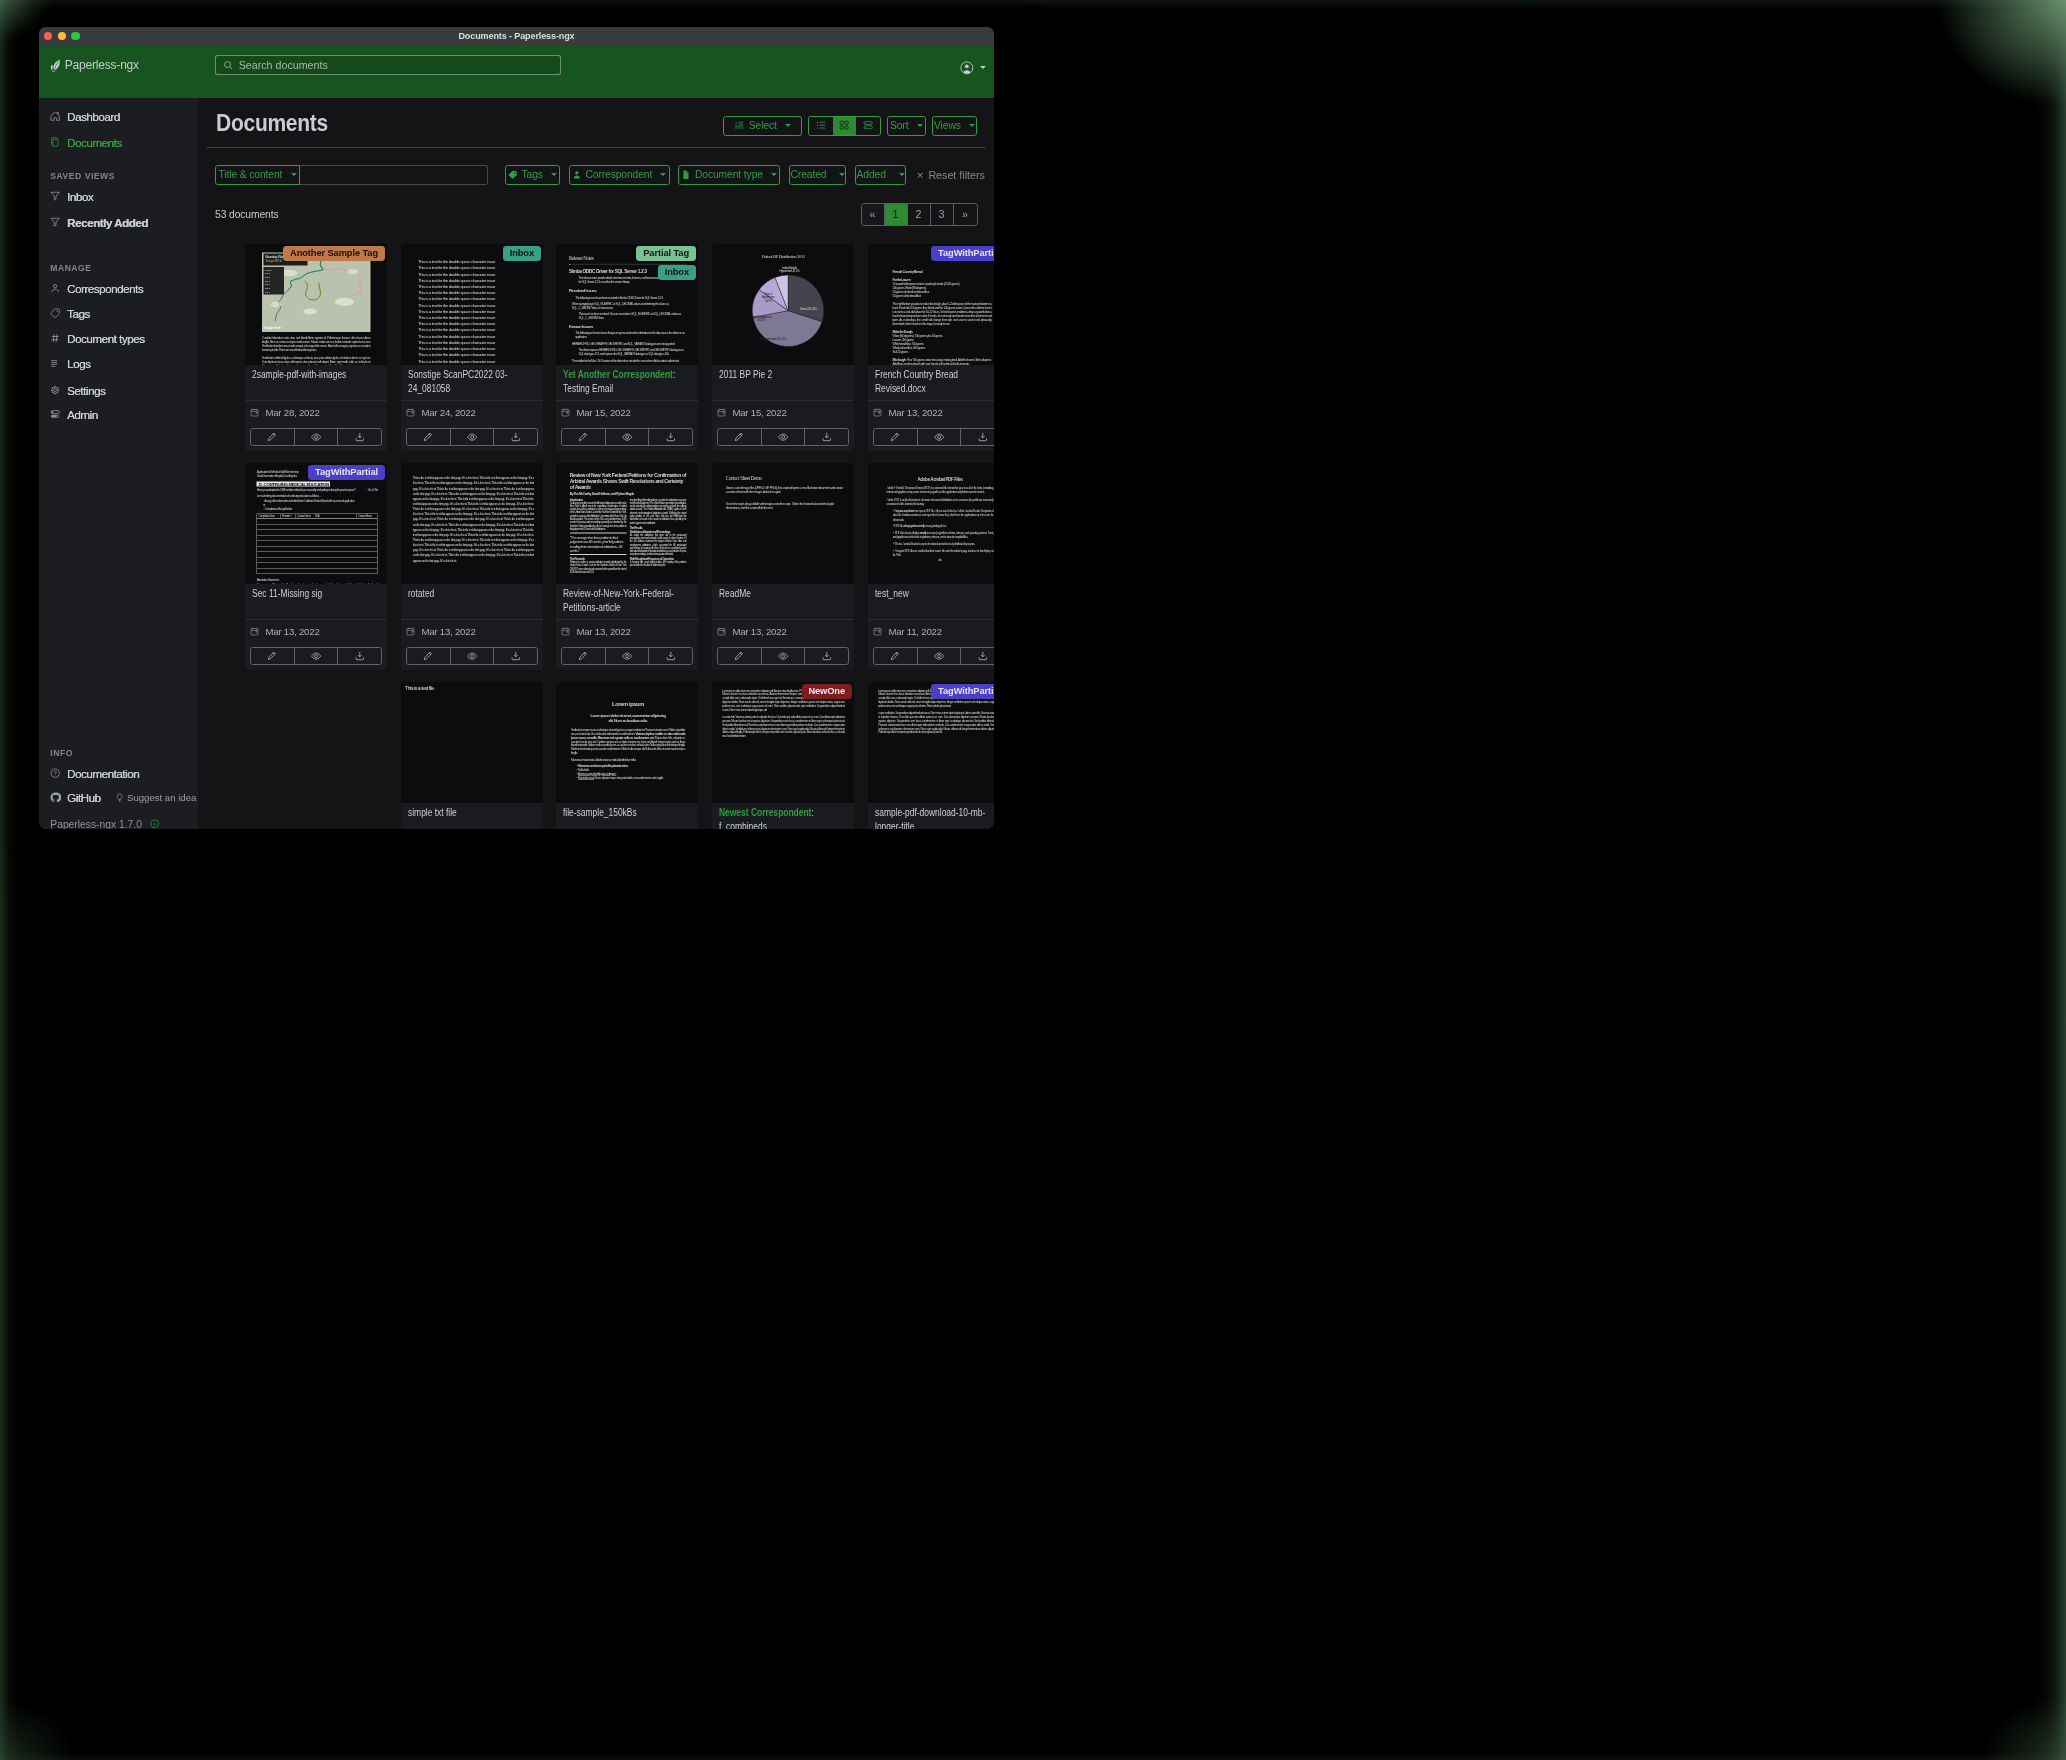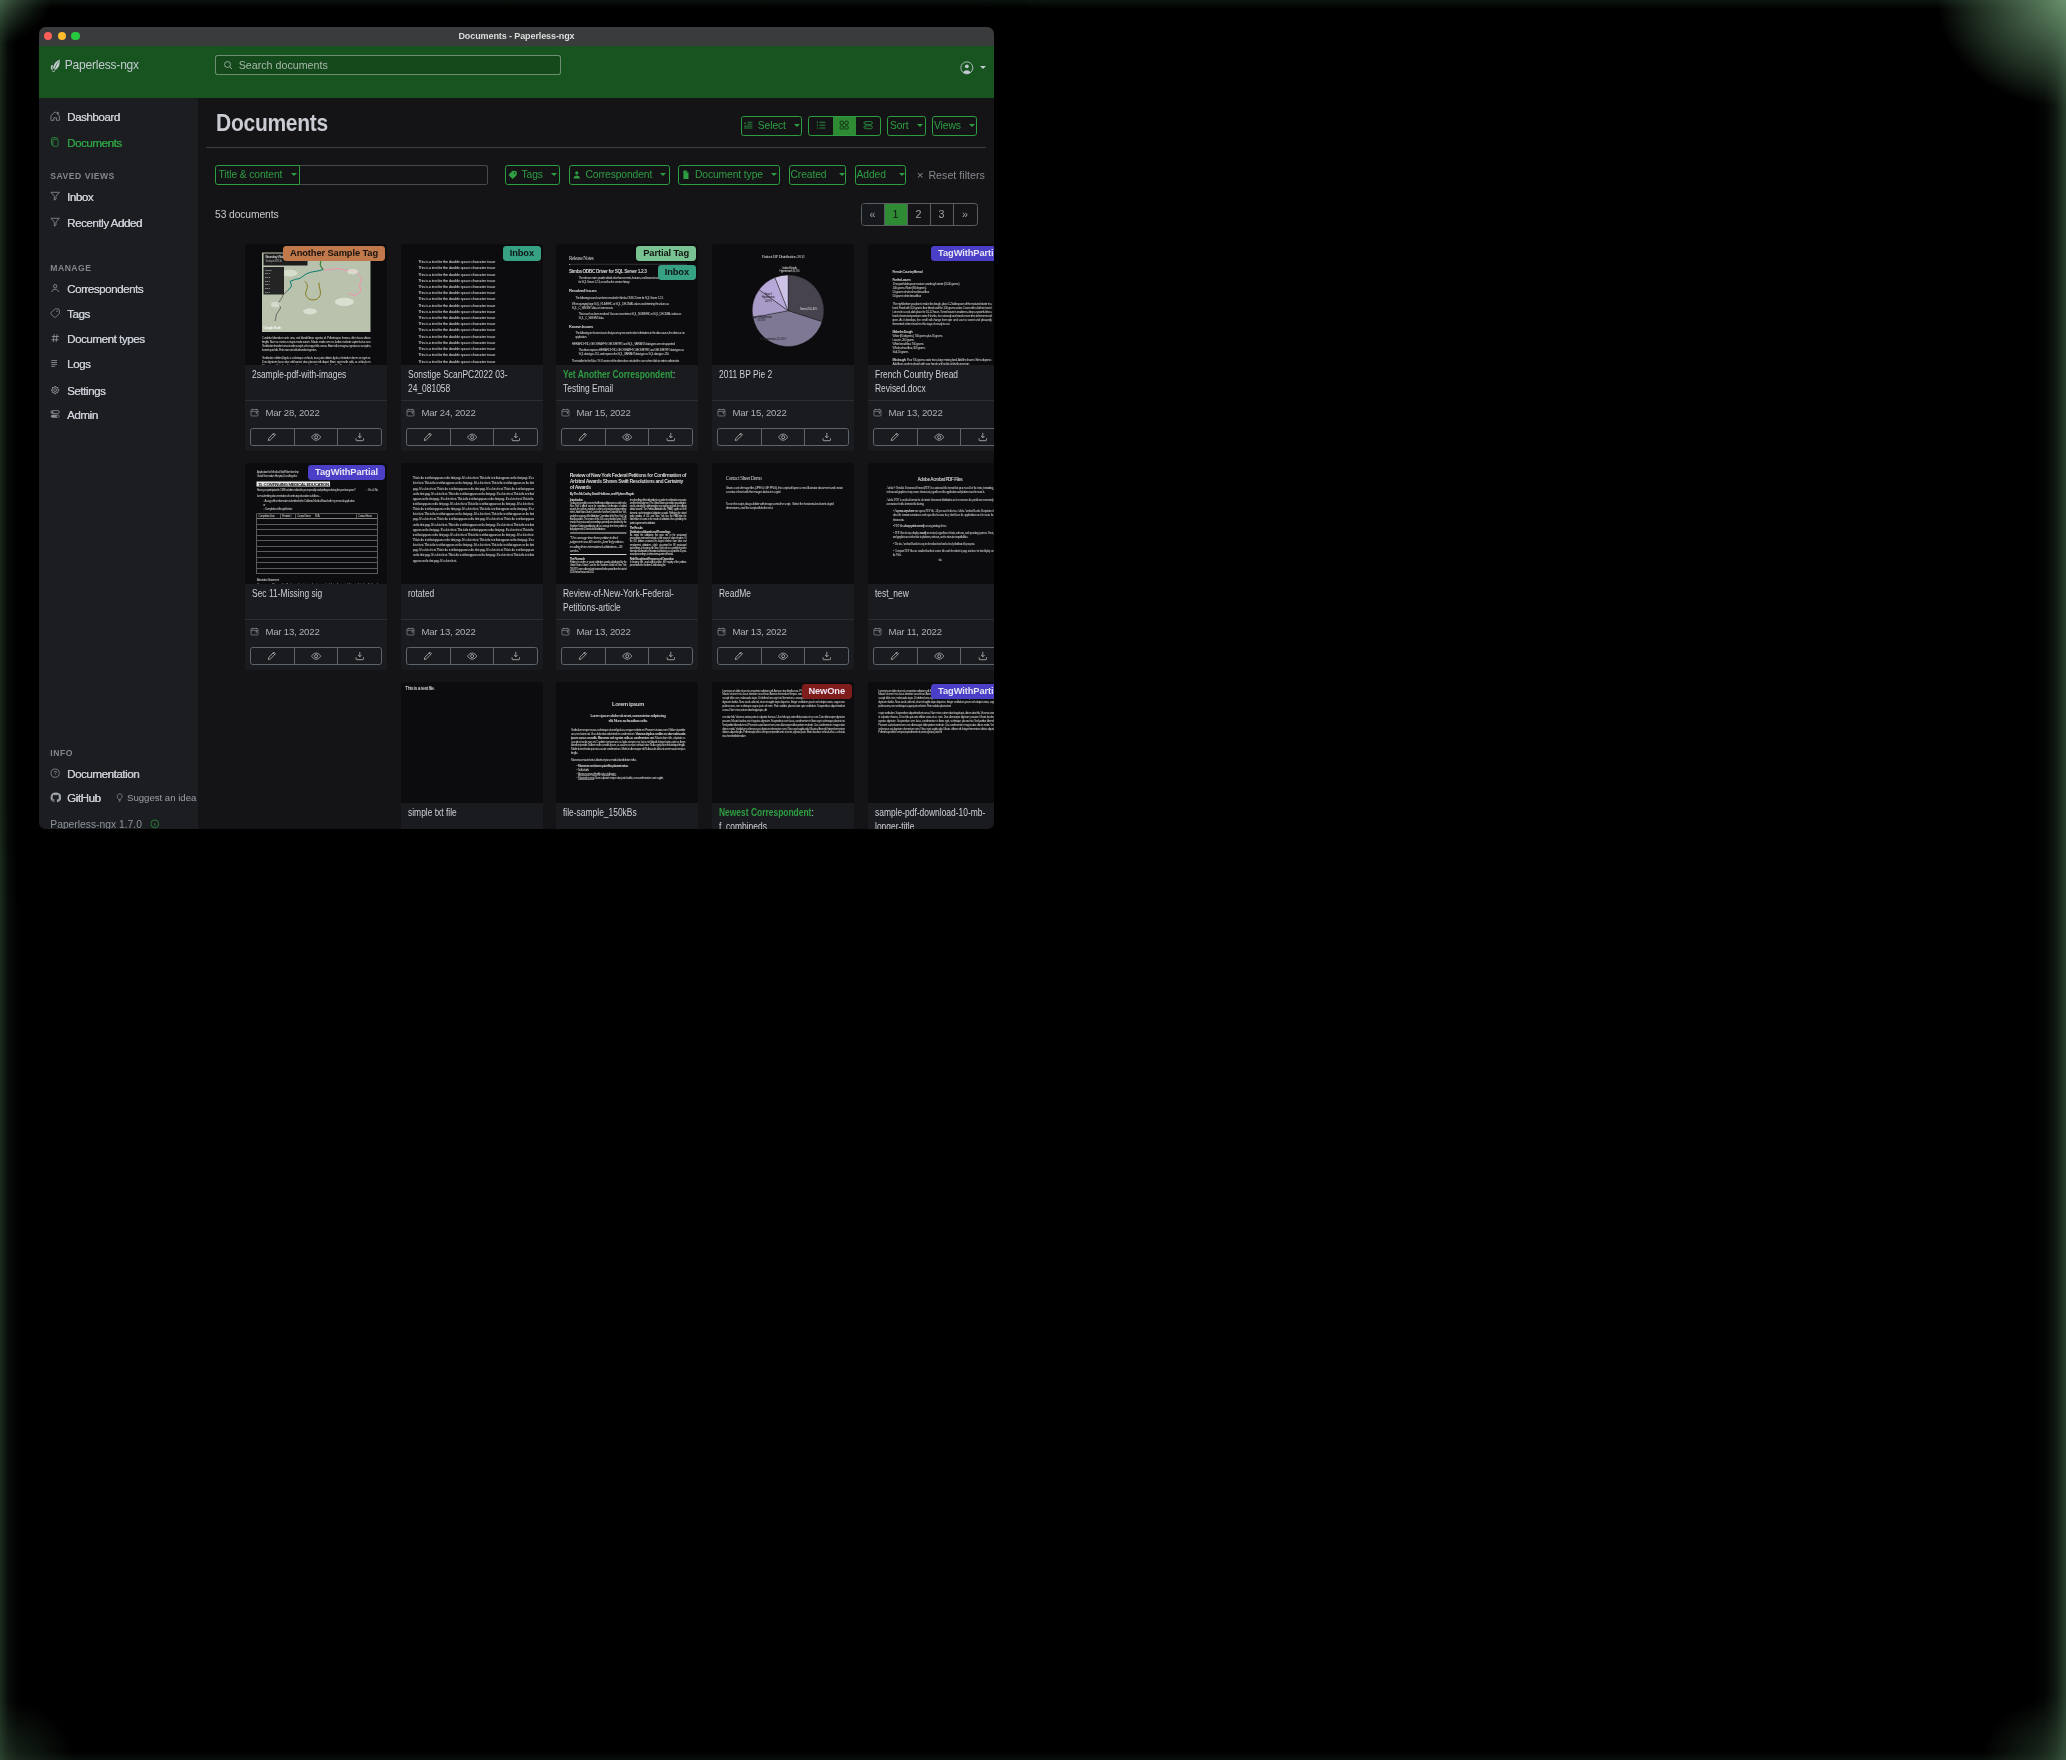--- a/index.html
+++ b/index.html
@@ -114,21 +114,21 @@
         <div class="sitem" style="top:92px">
           <span class="sicon" style="left:11.3px"><svg viewBox="0 0 16 16" width="10.3" height="10.3" style="">
               <path d="M1.5 2h13l-5.2 6v4.6l-2.6 1.6V8z" fill="none" stroke="#9ba1a8" stroke-width="1.1"></path>
             </svg></span>
           <span class="slabel" style="font-weight:500;text-shadow:0.3px 0 0 currentColor;color:#c6cbd2">Inbox</span>
         </div>
         <div class="sitem" style="top:118px">
           <span class="sicon" style="left:11.3px"><svg viewBox="0 0 16 16" width="10.3" height="10.3" style="">
               <path d="M1.5 2h13l-5.2 6v4.6l-2.6 1.6V8z" fill="none" stroke="#9ba1a8" stroke-width="1.1"></path>
             </svg></span>
-          <span class="slabel" style="font-weight:400;text-shadow:0.3px 0 0 currentColor;color:#c6cbd2">Recently Added</span>
+          <span class="slabel" style="font-weight:700;text-shadow:0.3px 0 0 currentColor;color:#c6cbd2">Recently Added</span>
         </div>
         <div class="shead" style="top:165px">MANAGE</div>
         <div class="sitem" style="top:184px">
           <span class="sicon" style="left:11.3px"><svg viewBox="0 0 16 16" width="10.3" height="10.3" style="">
               <circle cx="8" cy="5" r="2.6" fill="none" stroke="#9ba1a8" stroke-width="1.2"></circle>
               <path d="M2.8 14c.6-3 2.6-4.4 5.2-4.4s4.6 1.4 5.2 4.4" fill="none" stroke="#9ba1a8" stroke-width="1.2"></path>
             </svg></span>
           <span class="slabel" style="font-weight:500;text-shadow:0.3px 0 0 currentColor;color:#c6cbd2">Correspondents</span>
         </div>
         <div class="sitem" style="top:209px">
@@ -187,21 +187,21 @@
  <span style="position:absolute;left:88px;top:1.4px;color:#9aa0a7;font-size:9.6px;white-space:nowrap">Suggest an idea</span>
 </div>
         <div style="position:absolute;top:721px;left:11.3px;color:#8d939b;font-size:10.3px">Paperless-ngx 1.7.0 <span style="display:inline-block;vertical-align:-1.4px;margin-left:5.5px"><svg viewBox="0 0 16 16" width="9.6" height="9.6" style="">
               <circle cx="8" cy="8" r="6.5" fill="none" stroke="#2e9e43" stroke-width="1.2"></circle>
               <path d="M8 7v4M8 4.6v.2" stroke="#2e9e43" stroke-width="1.4" fill="none"></path>
             </svg></span></div>
       </div>
     <div class="content">
       <h1>Documents</h1>
       <div class="toolbar">
-        <div class="obtn" style="width:61px">
+        <div class="obtn" style="width:79px">
             <svg viewBox="0 0 16 16" width="10.3" height="10.3" style="">
               <path d="M7 3.5h7.5M7 6.5h7.5M1.5 9.5h13M1.5 12.5h13" stroke="#2e9e43" stroke-width="1.2" fill="none"></path>
               <path d="M1.5 5 4 3.2v3.6z" fill="#2e9e43"></path>
             </svg>
             <span>Select</span>
             <span style="display:inline-block;width:0;height:0;border-left:3.1px solid transparent;border-right:3.1px solid transparent;border-top:3.4px solid #2e9e43;vertical-align:middle;margin-left:4.1px"></span>
           </div>
         <div class="vgroup">
             <div class="vseg">
               <svg viewBox="0 0 16 16" width="10.3" height="10.3" style="">

